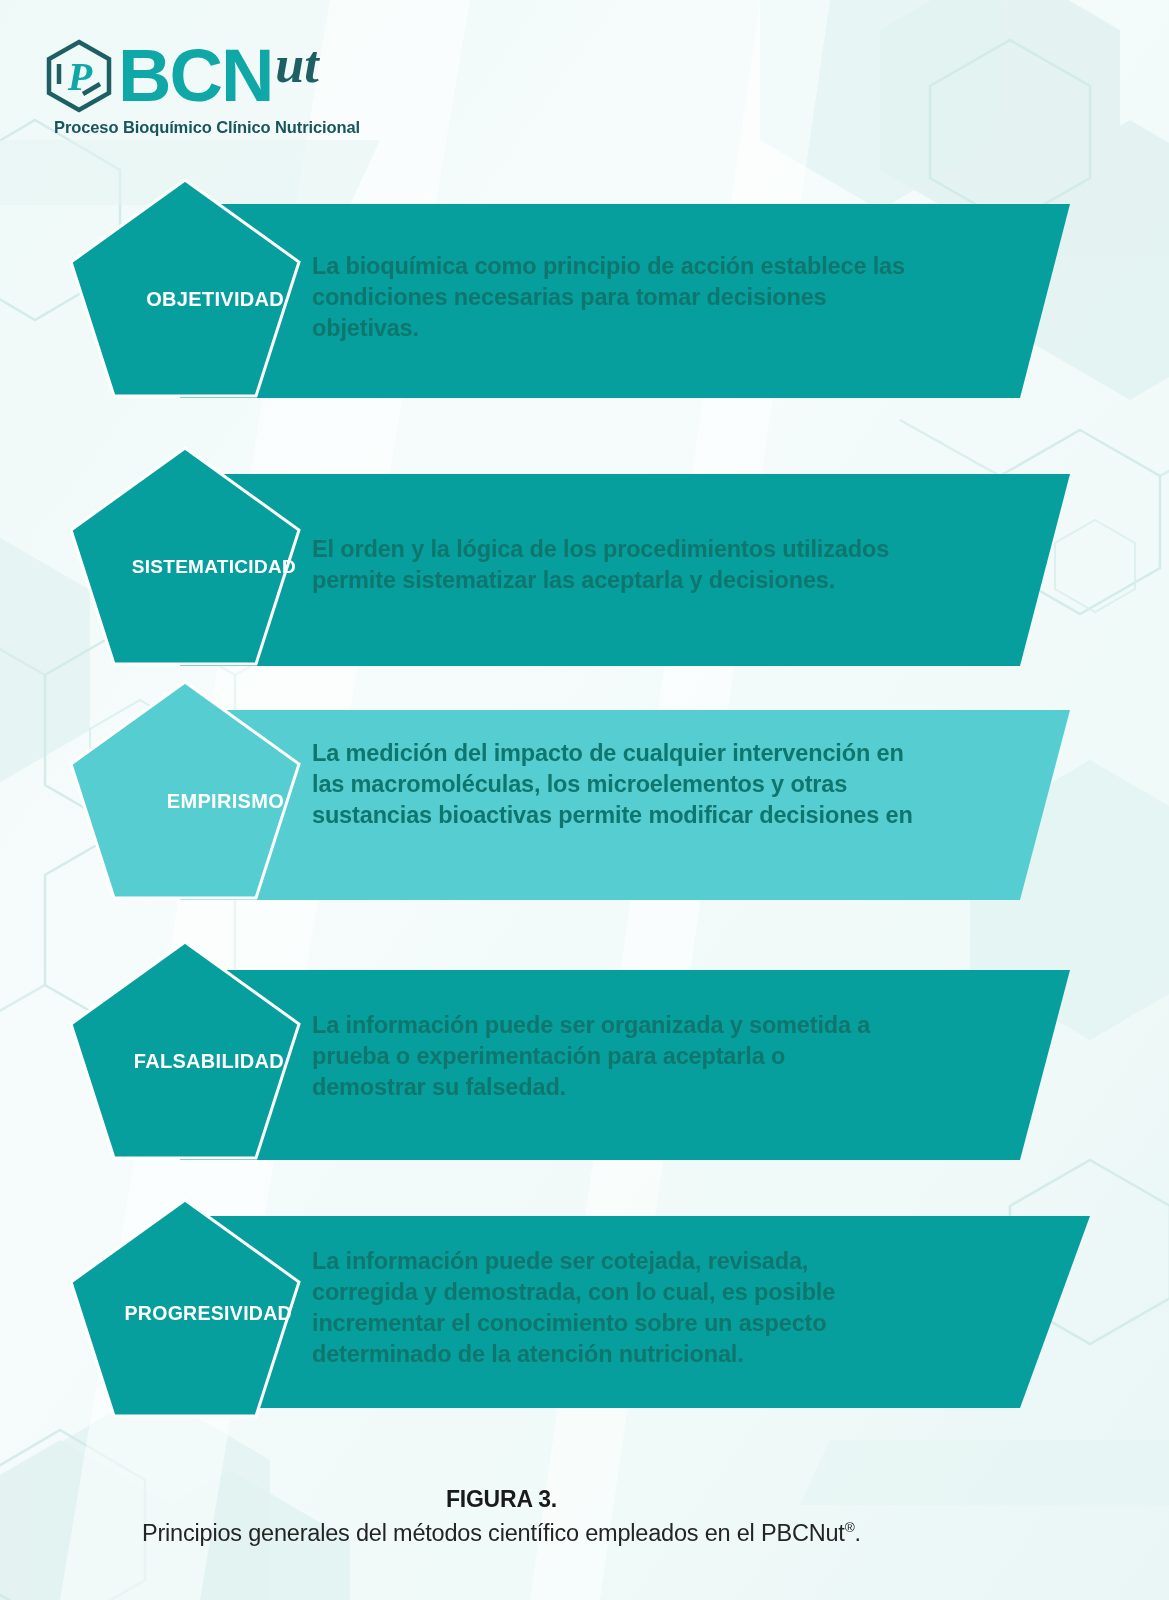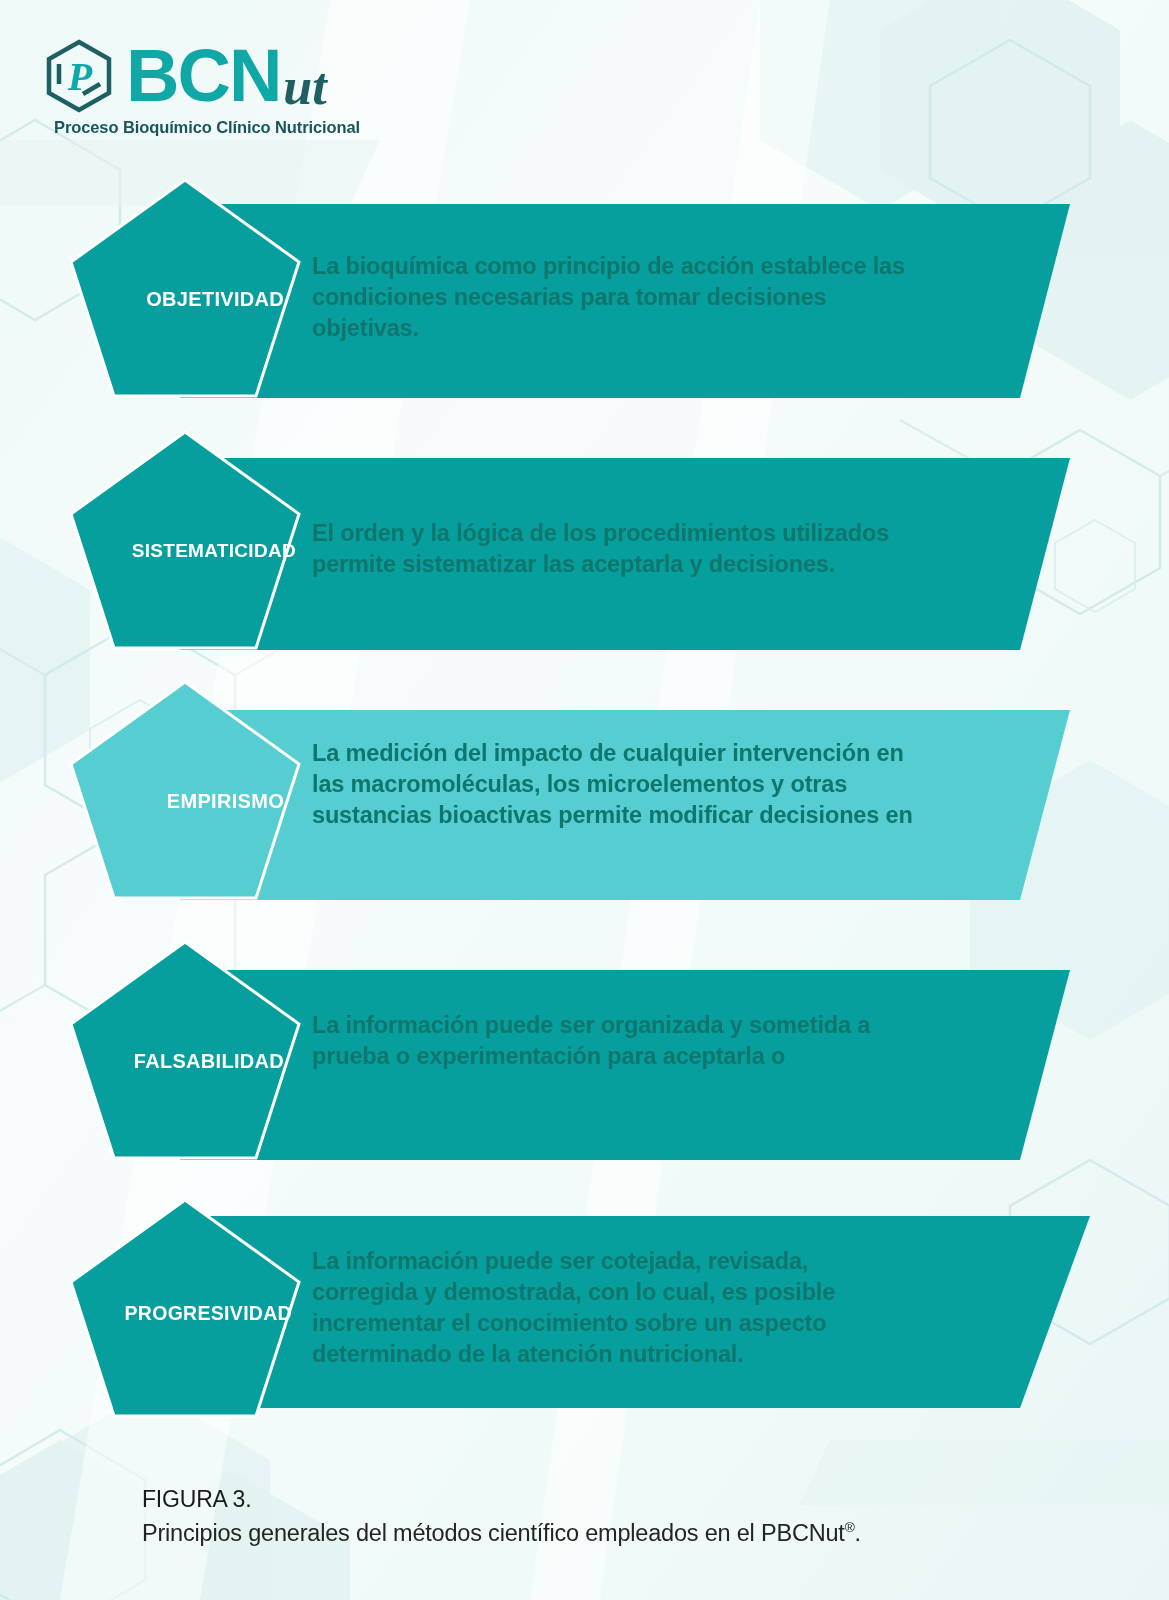--- a/index.html
+++ b/index.html
@@ -38,22 +38,22 @@
     align-items: center;
     height: 76px;
   }
   #logo-hex {
     width: 74px;
     height: 76px;
     flex: none;
   }
   #logo-word {
     display: flex;
-    align-items: flex-end;
-    margin-left: 10px;
+    align-items: flex-start;
+    margin-left: 2px;
   }
   #logo-bcn {
     font-size: 74px;
     font-weight: 700;
     letter-spacing: -2px;
     color: #10a7a7;
     line-height: 1;
     font-family: "Liberation Sans", sans-serif;
   }
   #logo-ut {
@@ -114,24 +114,25 @@
 
   
   #caption {
     position: absolute;
     left: 142px;
     top: 1486px;
     z-index: 6;
   }
   #caption-title {
     font-size: 23px;
-    font-weight: 400;
+    font-weight: 700;
     color: #1a1a1a;
     letter-spacing: -0.2px;
     margin-bottom: 7px;
+    text-align: center;
   }
   #caption-body {
     font-size: 23.5px;
     font-weight: 400;
     color: #242424;
     letter-spacing: -0.2px;
     white-space: nowrap;
   }
   #caption-body sup {
     font-size: 0.58em;
@@ -223,21 +224,21 @@
     <polygon points="112,4 226,86 183,220 41,220 -2,86" fill="#069f9d" stroke="#ffffff" stroke-width="3" transform="translate(73,0) scale(1.0)"></polygon>
   </svg>
   <div class="row-label" style="left:72px;top:112px;width:212px;">OBJETIVIDAD</div>
   <div class="row-text" style="left:312px;top:75px;width:678px;">
     <span>La bioquímica como principio de acción establece las</span>
     <span>condiciones necesarias para tomar decisiones</span>
     <span class="lastline">objetivas.</span>
   </div>
 </div>
 
-<div class="row" style="top:428px;height:250px;">
+<div class="row" style="top:444px;height:250px;">
   <svg class="row-svg" width="1169" height="250" viewBox="0 0 1169 250">
     <polygon points="180,30 1070,30 1020,222 180,222" fill="#069f9d"></polygon>
     <polygon points="112,4 226,86 183,220 41,220 -2,86" fill="#069f9d" stroke="#ffffff" stroke-width="3" transform="translate(73,0)"></polygon>
   </svg>
   <div class="row-label" style="left:60px;top:112px;width:236px;font-size:19px;">SISTEMATICIDAD</div>
   <div class="row-text" style="left:312px;top:90px;width:682px;">
     <span>El orden y la lógica de los procedimientos utilizados</span>
     <span class="lastline">permite sistematizar las aceptarla y decisiones.</span>
   </div>
 </div>
@@ -257,20 +258,21 @@
 
 <div class="row" style="top:938px;height:250px;">
   <svg class="row-svg" width="1169" height="250" viewBox="0 0 1169 250">
     <polygon points="180,32 1070,32 1020,222 180,222" fill="#069f9d"></polygon>
     <polygon points="112,4 226,86 183,220 41,220 -2,86" fill="#069f9d" stroke="#ffffff" stroke-width="3" transform="translate(73,0)"></polygon>
   </svg>
   <div class="row-label" style="left:72px;top:112px;width:212px;">FALSABILIDAD</div>
   <div class="row-text" style="left:312px;top:72px;width:678px;">
     <span>La información puede ser organizada y sometida a</span>
     <span>prueba o experimentación para aceptarla o</span>
+    <span class="lastline">demostrar su falsedad.</span>
   </div>
 </div>
 
 <div class="row" style="top:1196px;height:250px;">
   <svg class="row-svg" width="1169" height="250" viewBox="0 0 1169 250">
     <polygon points="180,20 1090,20 1020,212 180,212" fill="#069f9d"></polygon>
     <polygon points="112,4 226,86 183,220 41,220 -2,86" fill="#069f9d" stroke="#ffffff" stroke-width="3" transform="translate(73,0)"></polygon>
   </svg>
   <div class="row-label" style="left:64px;top:106px;width:228px;font-size:19.5px;">PROGRESIVIDAD</div>
   <div class="row-text" style="left:312px;top:50px;width:678px;">

